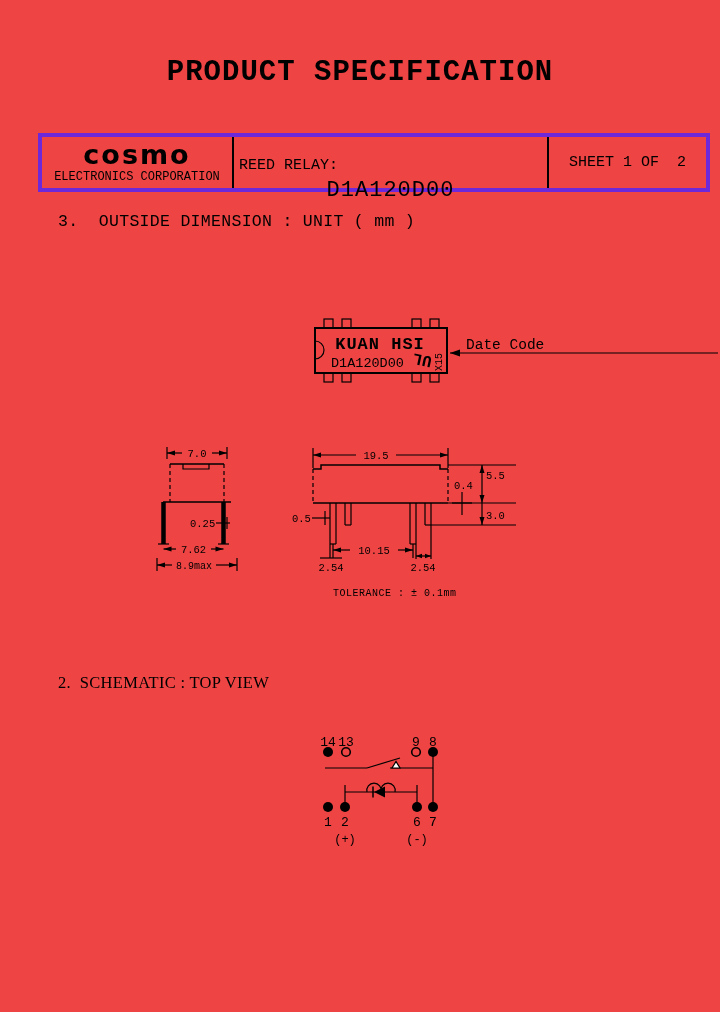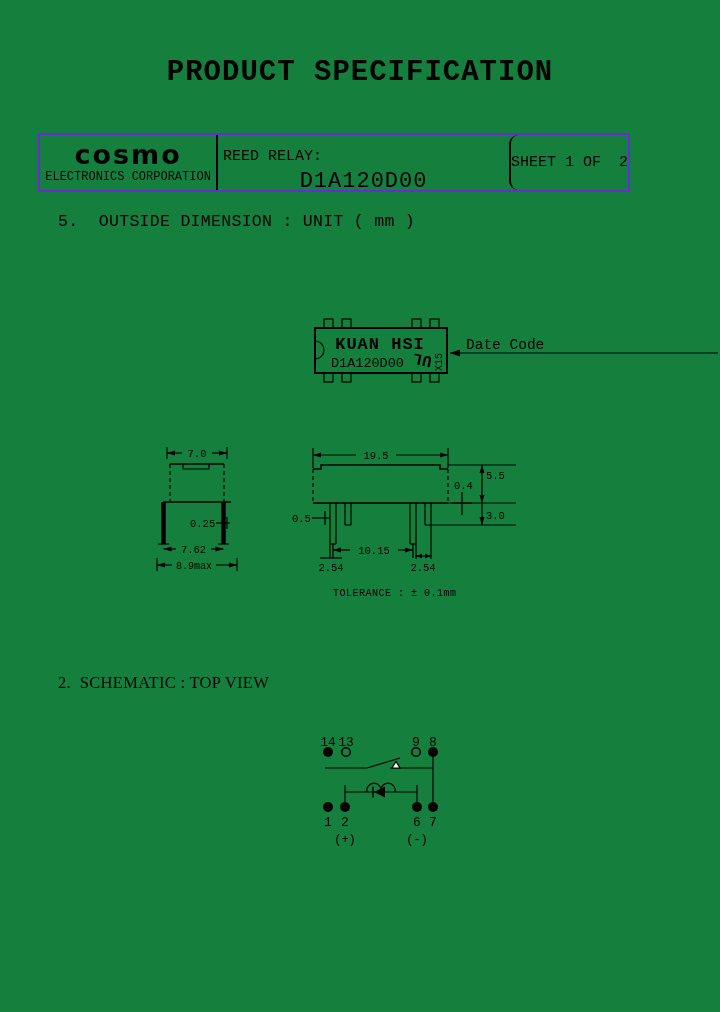--- a/index.html
+++ b/index.html
@@ -1,38 +1,38 @@
 <!DOCTYPE html>
 <html><head>
 <meta charset="utf-8">
 <style>
   html,body{margin:0;padding:0;background:#e8e8e8;}
   #page{
-    position:relative;width:720px;height:1012px;background:#15803d;
+    position:relative;width:720px;height:1012px;background:#ef4444;
     font-family:"Liberation Mono",monospace;color:#000;overflow:hidden;
     margin:0 auto;
   }
   .abs{position:absolute;}
   #doc-title{
     top:56px;left:0;width:720px;text-align:center;
     font-size:29px;font-weight:bold;letter-spacing:1px;white-space:pre;
   }
   
   #header-table{
-    left:38px;top:133px;width:592px;height:59px;
-    border:2px solid #6d28d9;box-sizing:border-box;display:flex;
+    left:38px;top:133px;width:672px;height:59px;
+    border:4px solid #6d28d9;box-sizing:border-box;display:flex;
   }
   .hcell{box-sizing:border-box;height:100%;}
   #cell-company{width:190px;display:flex;flex-direction:column;align-items:center;justify-content:center;}
   #company-logo{font-family:"DejaVu Sans",sans-serif;font-weight:bold;font-size:27px;line-height:1;letter-spacing:2px;}
   #company-name{font-size:12px;letter-spacing:0px;margin-top:2px;white-space:pre;text-align:right;}
-  #cell-product{width:315px;border-left:2px solid #000;padding:13px 5px;}
+  #cell-product{width:315px;border-left:2px solid #000;padding:20px 5px;}
   #product-type{font-size:15px;white-space:pre;}
   #product-model{font-size:22px;text-align:center;margin-top:4px;letter-spacing:1px;}
-  #cell-sheet{flex:1;border-left:2px solid #000;display:flex;align-items:center;justify-content:center;font-size:15px;white-space:pre;border-radius:9px;}
+  #cell-sheet{flex:1;border-left:2px solid #000;display:flex;align-items:center;justify-content:center;font-size:15px;white-space:pre;}
   .section-heading{font-size:16.5px;letter-spacing:0.3px;white-space:pre;}
   #tolerance-note{font-size:10px;letter-spacing:0.5px;white-space:pre;}
   
   svg{display:block;}
   svg text{font-family:"Liberation Mono",monospace;fill:#000;}
   .ln{stroke:#000;stroke-width:1.2;fill:none;}
   .thk{stroke:#000;stroke-width:2;fill:none;}
   .md{stroke:#000;stroke-width:1.5;fill:none;}
   .dash{stroke:#000;stroke-width:1.2;fill:none;stroke-dasharray:4,3;}
   .leg{stroke:#000;stroke-width:4.5;fill:none;}
@@ -53,21 +53,21 @@
     </div>
     <div id="cell-product" class="hcell">
       <div id="product-type">REED RELAY:</div>
       <div id="product-model">D1A120D00</div>
     </div>
     <div id="cell-sheet" class="hcell">
       <span>SHEET 1 OF  2</span>
     </div>
   </div>
 
-  <div class="abs section-heading" style="left:58px;top:212px;">5.  OUTSIDE DIMENSION : UNIT ( mm )</div>
+  <div class="abs section-heading" style="left:58px;top:212px;">3.  OUTSIDE DIMENSION : UNIT ( mm )</div>
 
   <svg class="abs" style="left:300px;top:303px;" width="420" height="100" viewBox="0 0 420 100">
     <g>
       <rect class="ln" x="24" y="16" width="9" height="9"></rect>
       <rect class="ln" x="42" y="16" width="9" height="9"></rect>
       <rect class="ln" x="112" y="16" width="9" height="9"></rect>
       <rect class="ln" x="130" y="16" width="9" height="9"></rect>
       <rect class="ln" x="24" y="70" width="9" height="9"></rect>
       <rect class="ln" x="42" y="70" width="9" height="9"></rect>
       <rect class="ln" x="112" y="70" width="9" height="9"></rect>

